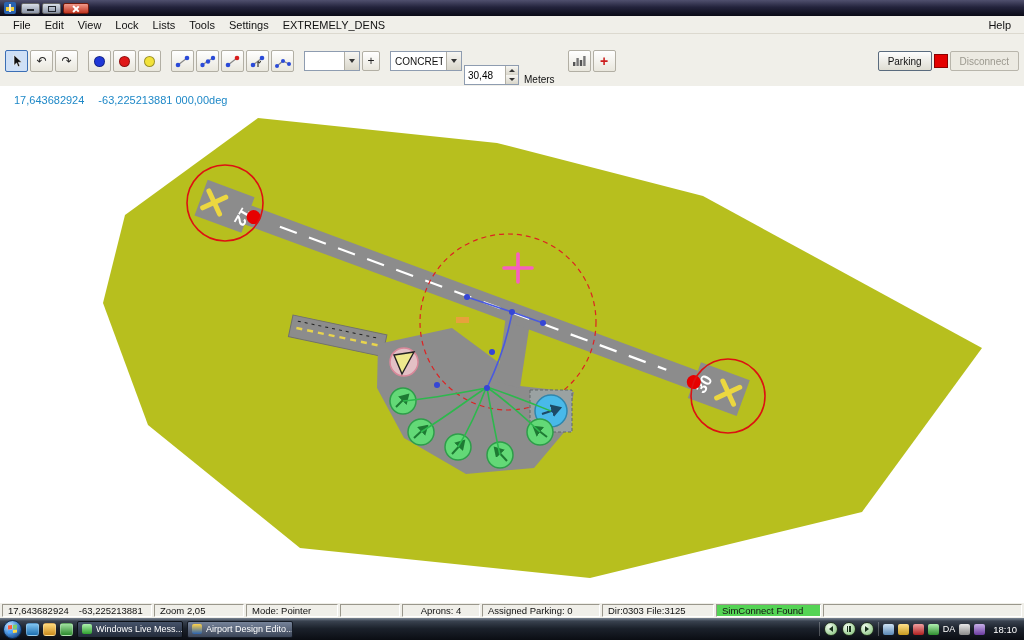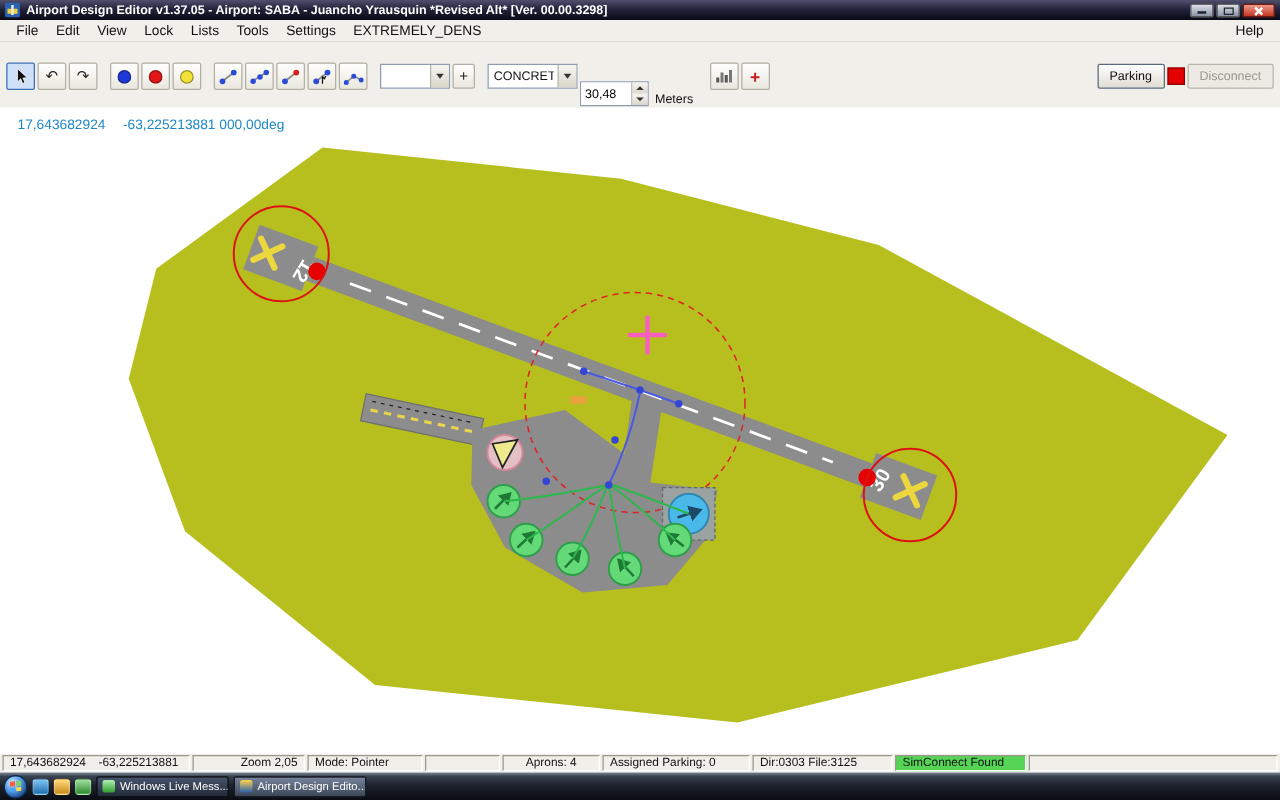--- a/index.html
+++ b/index.html
@@ -96,21 +96,20 @@
 <body>
 
 <div id="screen">
 
   <div class="titlebar">
     <svg class="icon-svg" width="12" height="12">
       <rect x="0" y="0" width="12" height="12" rx="2" fill="#2a62b0"></rect>
       <rect x="2" y="5" width="8" height="4" fill="#f3d03a"></rect>
       <rect x="5" y="2" width="2" height="8" fill="#e8e8e8"></rect>
     </svg>
-    <span class="title-text">Airport Design Editor  v1.37.05  -  Airport: SABA - Juancho Yrausquin *Revised Alt*  [Ver. 00.00.3298]</span>
     <div class="win-btns">
       <div class="win-btn">
           <div class="dash"></div>
         </div>
       <div class="win-btn">
           <div class="box"></div>
         </div>
       <div class="win-btn close">
           <div class="x1"></div>
           <div class="x2"></div>
@@ -448,21 +447,21 @@
       </g>
     </svg>
   </div>
 
   <div class="statusbar">
     <div class="seg" style="width:150px;">
       <span>17,643682924</span>
       <span class="gap2"></span>
       <span>-63,225213881</span>
     </div>
-    <div class="seg" style="width:90px;justify-content:flex-end;">
+    <div class="seg" style="width:90px;justify-content:flex-start;">
       <span>Zoom 2,05</span>
     </div>
     <div class="seg" style="width:92px;">
       <span>Mode: Pointer</span>
     </div>
     <div class="seg" style="width:60px;"></div>
     <div class="seg" style="width:78px;justify-content:center;">
       <span>Aprons: 4</span>
     </div>
     <div class="seg" style="width:118px;">
@@ -492,15 +491,39 @@
 
     <div class="task-btn">
       <div class="task-ico" style="background:linear-gradient(#aef0ae,#2fa02f);"></div>
       <span>Windows Live Mess...</span>
     </div>
     <div class="task-btn active">
       <div class="task-ico" style="background:linear-gradient(#ffd24a,#2a62b0);"></div>
       <span>Airport Design Edito...</span>
     </div>
 
+    <div class="tray">
+      <div class="tray-sep"></div>
+      <div class="media-btn">
+        <div class="m-tri" style="transform:rotate(180deg);"></div>
+      </div>
+      <div class="media-btn">
+        <div class="m-bars">
+            <i></i>
+            <i></i>
+          </div>
+      </div>
+      <div class="media-btn">
+        <div class="m-tri"></div>
+      </div>
+      <div class="tray-sep"></div>
+      <div class="tray-ico" style="background:linear-gradient(#cfe3f5,#5a88b5);"></div>
+      <div class="tray-ico" style="background:linear-gradient(#ffe08a,#c79a20);"></div>
+      <div class="tray-ico" style="background:linear-gradient(#f0a0a0,#b02020);"></div>
+      <div class="tray-ico" style="background:linear-gradient(#b0f0b0,#2f8f2f);"></div>
+      <span>DA</span>
+      <div class="tray-ico" style="background:linear-gradient(#e8e8e8,#8a8a8a);"></div>
+      <div class="tray-ico" style="background:linear-gradient(#c8b0e8,#6a3aa0);"></div>
+      <span class="clock">18:10</span>
+    </div>
   </div>
 
 </div>
 
 </body></html>

